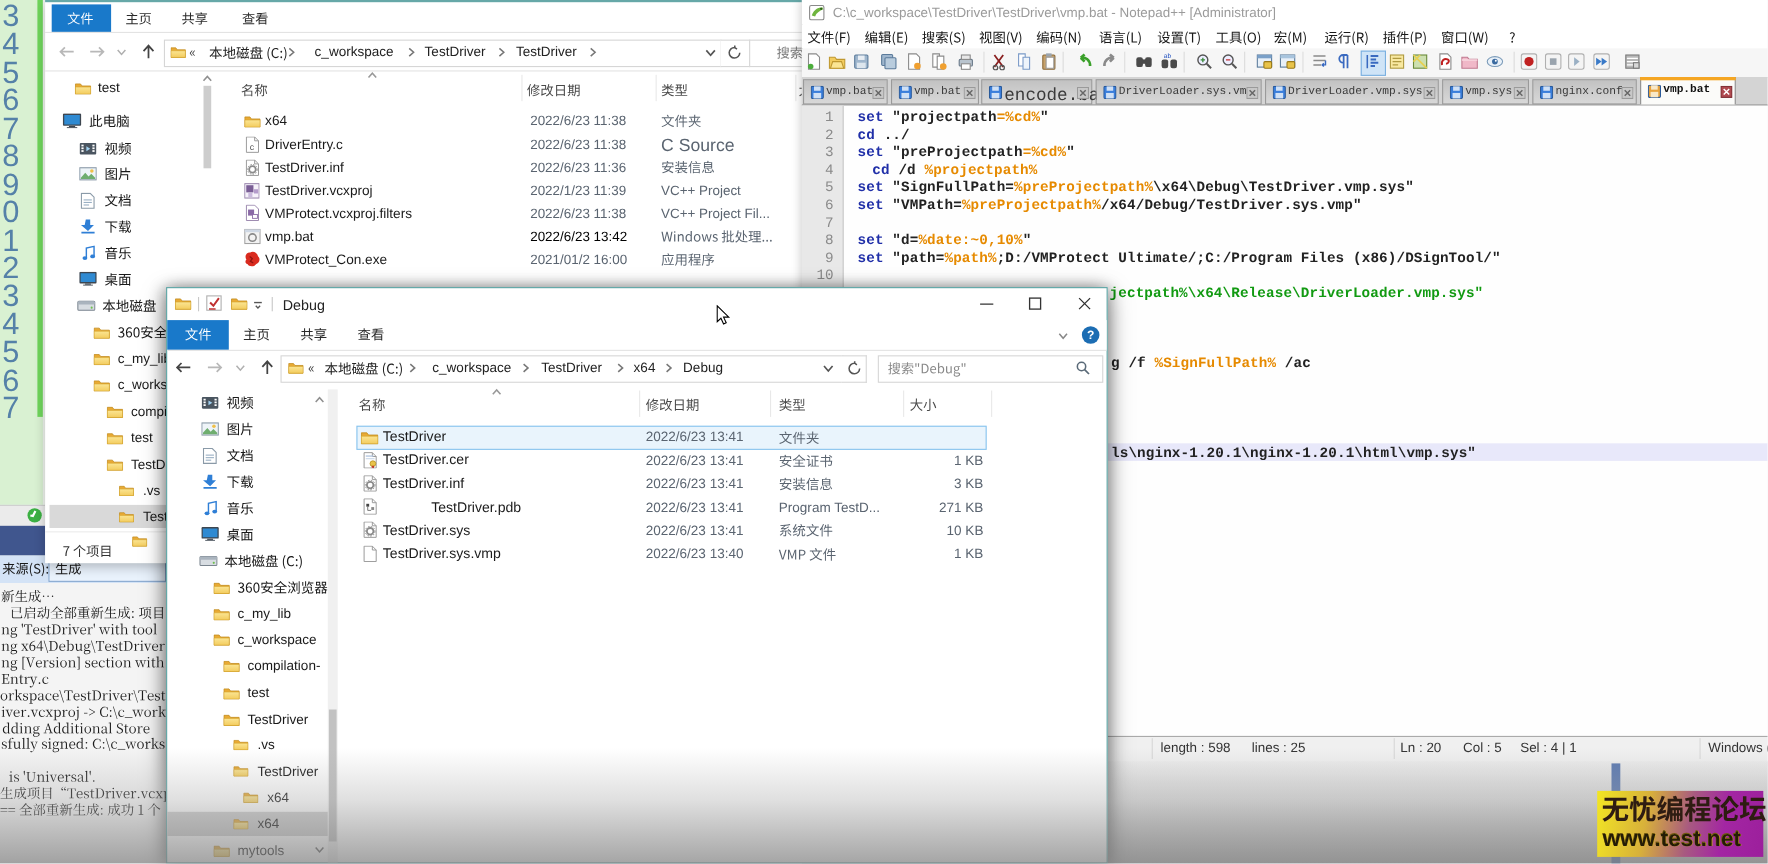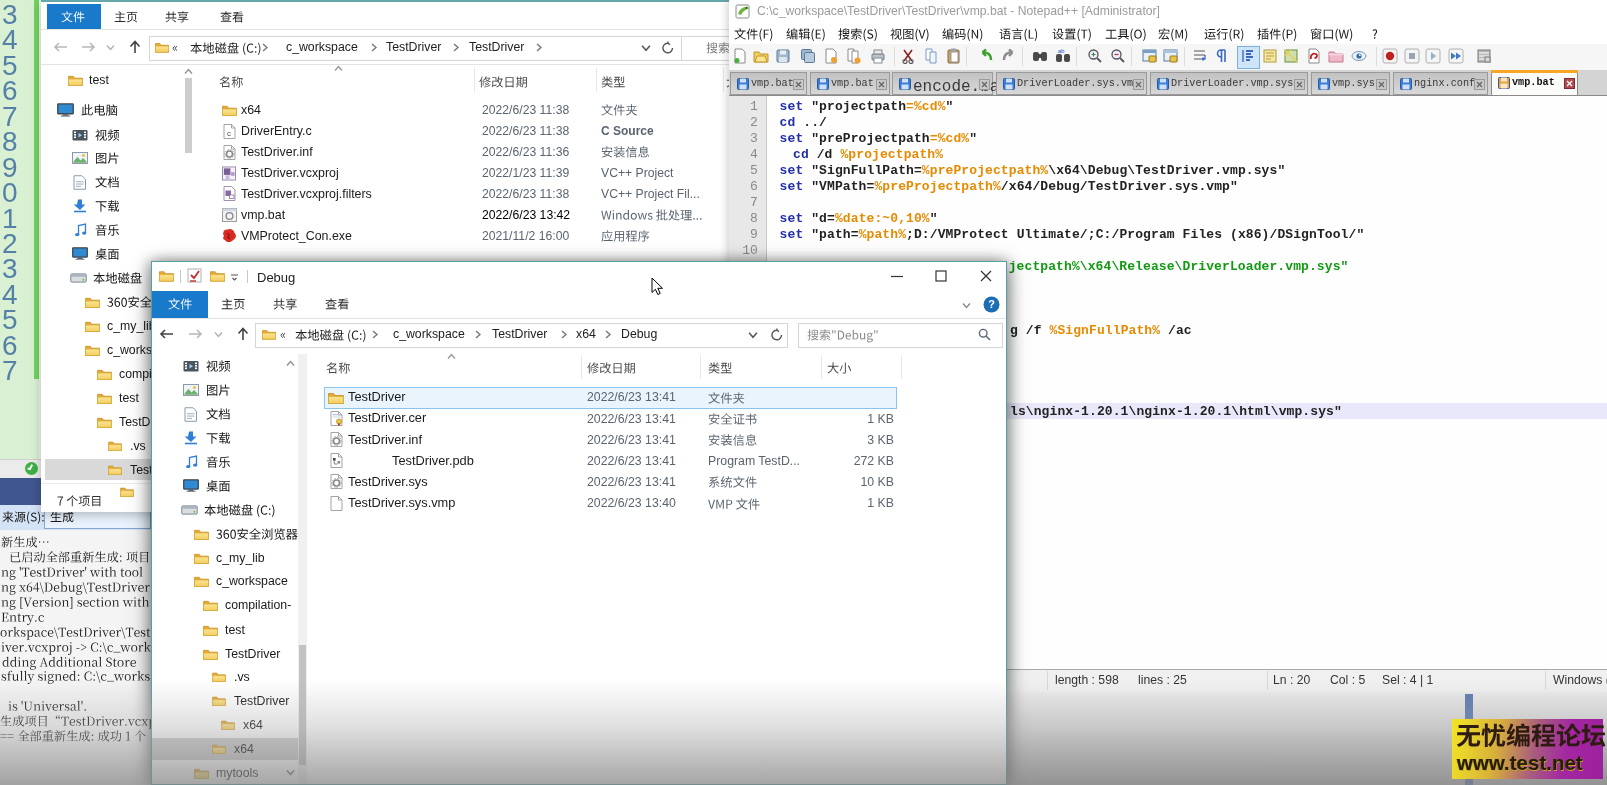--- a/index.html
+++ b/index.html
@@ -560,21 +560,21 @@
     <use href="#g69" transform="translate(12.2 12.6) scale(0.01220 -0.01220)"></use>
     <use href="#g114" transform="translate(24.4 12.6) scale(0.01220 -0.01220)"></use>
   </svg>
 <svg style="position:absolute;left:223.0px;top:123.7px" width="13.0" height="15.0" viewBox="0 0 13 15">
     <path d="M1 0.5 L8.5 0.5 L12 4 L12 14.5 L1 14.5 Z" fill="#fff" stroke="#9a9a9a" stroke-width="0.9"></path>
     <path d="M8.5 0.5 L8.5 4 L12 4" fill="none" stroke="#9a9a9a" stroke-width="0.9"></path>
     <text x="4" y="12" font-size="8" fill="#555" font-family="Liberation Sans">c</text>
   </svg>
 <div style="position:absolute;left:241.0px;top:125.0px;font-size:12.4px;font-weight:400;color:#1a1a1a;font-family:'Liberation Sans',sans-serif;white-space:pre;line-height:1;">DriverEntry.c</div>
 <div style="position:absolute;left:482.0px;top:125.1px;font-size:12.2px;font-weight:400;color:#5a6470;font-family:'Liberation Sans',sans-serif;white-space:pre;line-height:1;">2022/6/23 11:38</div>
-<div style="position:absolute;left:601.0px;top:125.1px;font-size:12px;font-weight:700;color:#5a6470;font-family:'Liberation Sans',sans-serif;white-space:pre;line-height:1;">C Source</div>
+<div style="position:absolute;left:601.0px;top:125.1px;font-size:16px;font-weight:400;color:#5a6470;font-family:'Liberation Sans',sans-serif;white-space:pre;line-height:1;">C Source</div>
 <svg style="position:absolute;left:223.0px;top:144.6px" width="13.0" height="15.0" viewBox="0 0 13 15">
     <path d="M1 0.5 L8.5 0.5 L12 4 L12 14.5 L1 14.5 Z" fill="#fff" stroke="#9a9a9a" stroke-width="0.9"></path>
     <path d="M8.5 0.5 L8.5 4 L12 4" fill="none" stroke="#9a9a9a" stroke-width="0.9"></path>
     <circle cx="6.5" cy="9" r="3" fill="none" stroke="#8a8a8a" stroke-width="1.6"></circle>
     <circle cx="6.5" cy="9" r="4.4" fill="none" stroke="#8a8a8a" stroke-width="0.9" stroke-dasharray="1.4 1.2"></circle>
   </svg>
 <div style="position:absolute;left:241.0px;top:145.9px;font-size:12.4px;font-weight:400;color:#1a1a1a;font-family:'Liberation Sans',sans-serif;white-space:pre;line-height:1;">TestDriver.inf</div>
 <div style="position:absolute;left:482.0px;top:146.0px;font-size:12.2px;font-weight:400;color:#5a6470;font-family:'Liberation Sans',sans-serif;white-space:pre;line-height:1;">2022/6/23 11:36</div>
 <svg style="position:absolute;left:601.0px;top:144.2px;overflow:visible" width="49" height="17" fill="#5a6470">
     <use href="#g102" transform="translate(0.0 12.6) scale(0.01220 -0.01220)"></use>
@@ -589,21 +589,21 @@
     <path d="M4 9.5 h4 v4 h-4 z" fill="#cabadd"></path>
   </svg>
 <div style="position:absolute;left:241.0px;top:166.8px;font-size:12.4px;font-weight:400;color:#1a1a1a;font-family:'Liberation Sans',sans-serif;white-space:pre;line-height:1;">TestDriver.vcxproj</div>
 <div style="position:absolute;left:482.0px;top:166.9px;font-size:12.2px;font-weight:400;color:#5a6470;font-family:'Liberation Sans',sans-serif;white-space:pre;line-height:1;">2022/1/23 11:39</div>
 <div style="position:absolute;left:601.0px;top:166.9px;font-size:12.2px;font-weight:400;color:#5a6470;font-family:'Liberation Sans',sans-serif;white-space:pre;line-height:1;">VC++ Project</div>
 <svg style="position:absolute;left:223.0px;top:186.4px" width="13.0" height="15.0" viewBox="0 0 13 15">
     <path d="M1 0.5 L8.5 0.5 L12 4 L12 14.5 L1 14.5 Z" fill="#fff" stroke="#9a86ad" stroke-width="0.9"></path>
     <rect x="2.5" y="4.5" width="5.5" height="5.5" fill="#8a6aa6"></rect>
     <rect x="6.5" y="9" width="4.5" height="3.5" fill="#fff" stroke="#8a6aa6" stroke-width="0.8"></rect>
   </svg>
-<div style="position:absolute;left:241.0px;top:187.7px;font-size:12.4px;font-weight:400;color:#1a1a1a;font-family:'Liberation Sans',sans-serif;white-space:pre;line-height:1;">TestDriver.vcxproj.filters</div>
+<div style="position:absolute;left:241.0px;top:187.7px;font-size:12.4px;font-weight:400;color:#1a1a1a;font-family:'Liberation Sans',sans-serif;white-space:pre;line-height:1;">VMProtect.vcxproj.filters</div>
 <div style="position:absolute;left:482.0px;top:187.8px;font-size:12.2px;font-weight:400;color:#5a6470;font-family:'Liberation Sans',sans-serif;white-space:pre;line-height:1;">2022/6/23 11:38</div>
 <div style="position:absolute;left:601.0px;top:187.8px;font-size:12.2px;font-weight:400;color:#5a6470;font-family:'Liberation Sans',sans-serif;white-space:pre;line-height:1;">VC++ Project Fil...</div>
 <svg style="position:absolute;left:222.0px;top:207.8px" width="15.0" height="14.0" viewBox="0 0 15 14">
     <rect x="0.5" y="0.5" width="14" height="13" fill="#f2f2f2" stroke="#9a9a9a"></rect>
     <rect x="0.5" y="0.5" width="14" height="2.6" fill="#cfd8e4"></rect>
     <circle cx="7.5" cy="8" r="3.4" fill="none" stroke="#8a8a8a" stroke-width="1.4"></circle>
   </svg>
 <div style="position:absolute;left:241.0px;top:208.6px;font-size:12.4px;font-weight:400;color:#1a1a1a;font-family:'Liberation Sans',sans-serif;white-space:pre;line-height:1;">vmp.bat</div>
 <div style="position:absolute;left:482.0px;top:208.7px;font-size:12.2px;font-weight:400;color:#000000;font-family:'Liberation Sans',sans-serif;white-space:pre;line-height:1;">2022/6/23 13:42</div>
 <svg style="position:absolute;left:601.0px;top:206.9px;overflow:visible" width="101" height="17" fill="#5a6470">
@@ -619,21 +619,21 @@
     <use href="#g127" transform="translate(79.1 12.6) scale(0.01220 -0.01220)"></use>
     <use href="#g128" transform="translate(91.3 12.6) scale(0.01220 -0.01220)"></use>
     <use href="#g128" transform="translate(94.7 12.6) scale(0.01220 -0.01220)"></use>
     <use href="#g128" transform="translate(98.1 12.6) scale(0.01220 -0.01220)"></use>
   </svg>
 <svg style="position:absolute;left:222.0px;top:228.2px" width="15.0" height="15.0" viewBox="0 0 15 15">
     <path d="M2 8 C0 5 2 1 5.5 1.5 C8 0 12 1.5 12.5 5 C15 7 14 11 11 12 C9 15 4 14.5 3 12 C1 11.5 0.5 9.5 2 8Z" fill="#d92b1f"></path>
     <path d="M5 5.2 L7.4 7.2 L5.6 9.6 L8.2 11" stroke="#8f1410" stroke-width="1.1" fill="none"></path>
   </svg>
 <div style="position:absolute;left:241.0px;top:229.5px;font-size:12.4px;font-weight:400;color:#1a1a1a;font-family:'Liberation Sans',sans-serif;white-space:pre;line-height:1;">VMProtect_Con.exe</div>
-<div style="position:absolute;left:482.0px;top:229.6px;font-size:12.2px;font-weight:400;color:#5a6470;font-family:'Liberation Sans',sans-serif;white-space:pre;line-height:1;">2021/11/2 16:00</div>
+<div style="position:absolute;left:482.0px;top:229.6px;font-size:12.2px;font-weight:400;color:#5a6470;font-family:'Liberation Sans',sans-serif;white-space:pre;line-height:1;">2021/01/2 16:00</div>
 <svg style="position:absolute;left:601.0px;top:227.8px;overflow:visible" width="49" height="17" fill="#5a6470">
     <use href="#g129" transform="translate(0.0 12.6) scale(0.01220 -0.01220)"></use>
     <use href="#g130" transform="translate(12.2 12.6) scale(0.01220 -0.01220)"></use>
     <use href="#g131" transform="translate(24.4 12.6) scale(0.01220 -0.01220)"></use>
     <use href="#g132" transform="translate(36.6 12.6) scale(0.01220 -0.01220)"></use>
   </svg>
 <div style="position:absolute;left:41.0px;top:483.0px;width:690.0px;height:1.0px;background:#ececec;"></div>
 <svg style="position:absolute;left:57.0px;top:493.2px;overflow:visible" width="45" height="17" fill="#333">
     <use href="#g133" transform="translate(0.0 12.4) scale(0.01200 -0.01200)"></use>
     <use href="#g134" transform="translate(9.3 12.4) scale(0.01200 -0.01200)"></use>
@@ -1348,21 +1348,21 @@
 <svg style="position:absolute;left:330.0px;top:453.1px" width="13.0" height="15.0" viewBox="0 0 13 15">
     <path d="M1 0.5 L8.5 0.5 L12 4 L12 14.5 L1 14.5 Z" fill="#fff" stroke="#9a9a9a" stroke-width="0.9"></path>
     <path d="M8.5 0.5 L8.5 4 L12 4" fill="none" stroke="#9a9a9a" stroke-width="0.9"></path>
     <rect x="3" y="5" width="2.6" height="2.6" fill="#444"></rect>
     <rect x="7.5" y="8" width="2.6" height="2.6" fill="#888"></rect>
     <path d="M4.3 7.6 L4.3 11 L7.4 11" stroke="#666" stroke-width="0.8" fill="none"></path>
   </svg>
 <div style="position:absolute;left:348.0px;top:454.7px;font-size:12.8px;font-weight:400;color:#1a1a1a;font-family:'Liberation Sans',sans-serif;white-space:pre;line-height:1;margin-left:44px;">TestDriver.pdb</div>
 <div style="position:absolute;left:587.0px;top:454.9px;font-size:12.3px;font-weight:400;color:#5a6470;font-family:'Liberation Sans',sans-serif;white-space:pre;line-height:1;">2022/6/23 13:41</div>
 <div style="position:absolute;left:708.0px;top:454.9px;font-size:12.3px;font-weight:400;color:#5a6470;font-family:'Liberation Sans',sans-serif;white-space:pre;line-height:1;">Program TestD...</div>
-<div style="position:absolute;left:894.0px;top:454.9px;font-size:12.3px;font-weight:400;color:#5a6470;font-family:'Liberation Sans',sans-serif;white-space:pre;line-height:1;transform:translateX(-100%);">272 KB</div>
+<div style="position:absolute;left:894.0px;top:454.9px;font-size:12.3px;font-weight:400;color:#5a6470;font-family:'Liberation Sans',sans-serif;white-space:pre;line-height:1;transform:translateX(-100%);">271 KB</div>
 <svg style="position:absolute;left:330.0px;top:474.3px" width="13.0" height="15.0" viewBox="0 0 13 15">
     <path d="M1 0.5 L8.5 0.5 L12 4 L12 14.5 L1 14.5 Z" fill="#fff" stroke="#9a9a9a" stroke-width="0.9"></path>
     <path d="M8.5 0.5 L8.5 4 L12 4" fill="none" stroke="#9a9a9a" stroke-width="0.9"></path>
     <circle cx="6.5" cy="9" r="3" fill="none" stroke="#8a8a8a" stroke-width="1.6"></circle>
     <circle cx="6.5" cy="9" r="4.4" fill="none" stroke="#8a8a8a" stroke-width="0.9" stroke-dasharray="1.4 1.2"></circle>
   </svg>
 <div style="position:absolute;left:348.0px;top:475.9px;font-size:12.8px;font-weight:400;color:#1a1a1a;font-family:'Liberation Sans',sans-serif;white-space:pre;line-height:1;">TestDriver.sys</div>
 <div style="position:absolute;left:587.0px;top:476.1px;font-size:12.3px;font-weight:400;color:#5a6470;font-family:'Liberation Sans',sans-serif;white-space:pre;line-height:1;">2022/6/23 13:41</div>
 <svg style="position:absolute;left:708.0px;top:474.3px;overflow:visible" width="49" height="17" fill="#5a6470">
     <use href="#g174" transform="translate(0.0 12.7) scale(0.01230 -0.01230)"></use>

